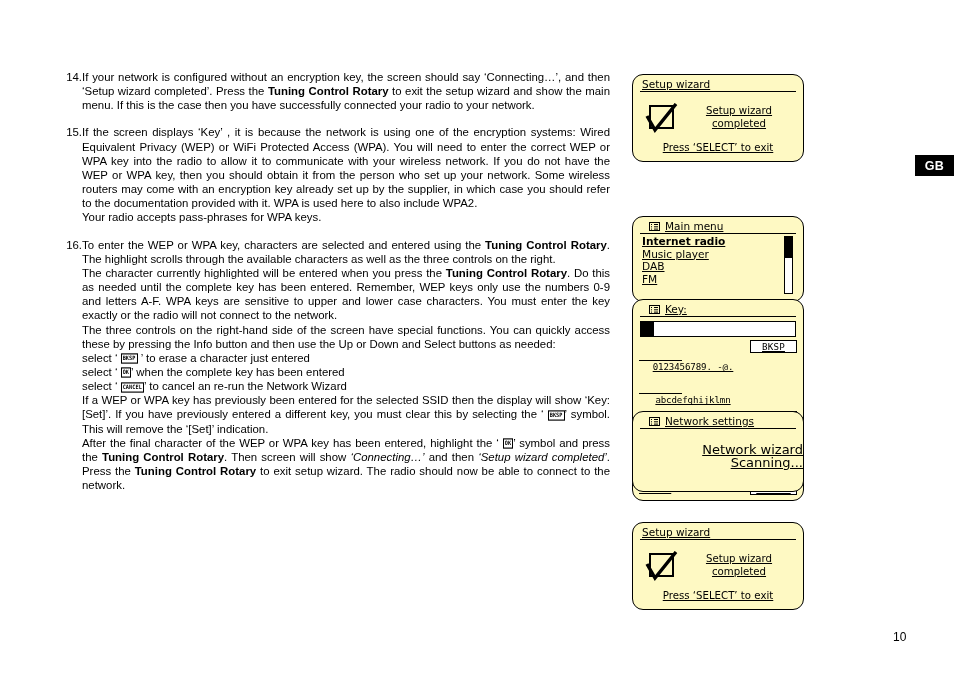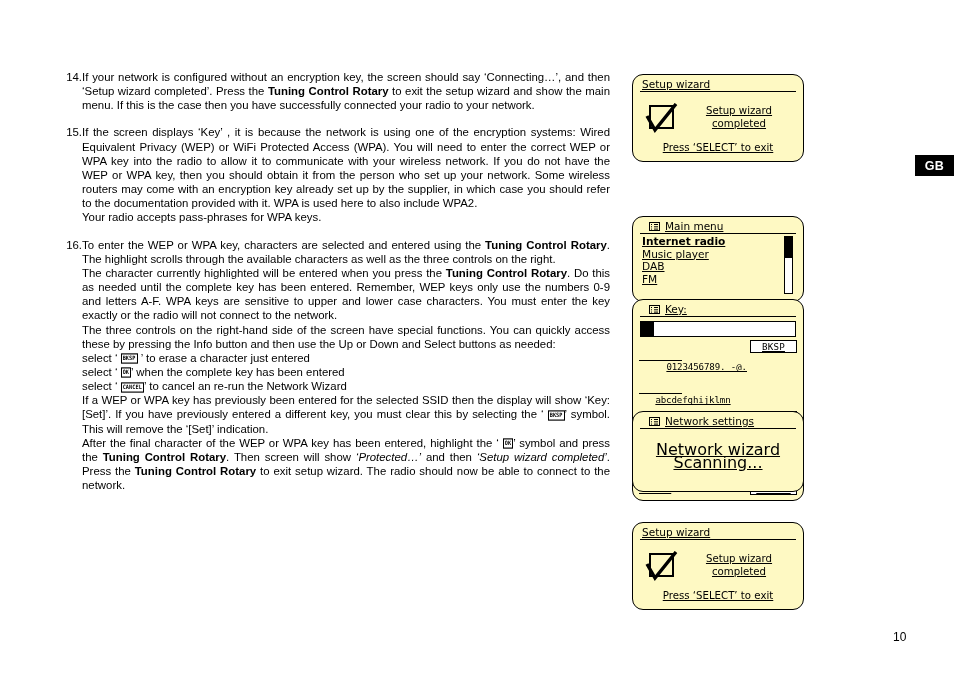--- a/index.html
+++ b/index.html
@@ -222,21 +222,21 @@
     align-items: stretch;
   }
   .char-grid {
     flex: 1 1 auto;
     font-family: "DejaVu Sans Mono", monospace;
     font-size: 9.1px;
     line-height: 11.1px;
     letter-spacing: -0.1px;
     white-space: pre;
   }
-  .char-grid div { text-align: right; }
+  .char-grid div { text-align: center; }
   .char-grid div.indent { text-align: center; }
   .key-buttons {
     flex: 0 0 auto;
     width: 47px;
     display: flex;
     flex-direction: column;
     justify-content: space-between;
   }
   .key-btn {
     border: 1.5px solid #000;
@@ -248,22 +248,22 @@
     box-sizing: border-box;
     letter-spacing: 0.2px;
     background: #fff;
   }
 
   
   .net-body {
     height: 62px;
     padding-top: 14px;
     box-sizing: border-box;
-    text-align: center;
-    font-size: 16px;
+    text-align: right;
+    font-size: 13px;
     line-height: 13px;
   }
 </style>
 </head>
 <body>
 
 <div id="text-column">
     <div class="para">
       <div class="num">14.</div>
       <div class="body">
@@ -280,21 +280,21 @@
     <div class="para">
       <div class="num">16.</div>
       <div class="body">
         <p>To enter the WEP or WPA key, characters are selected and entered using the <b>Tuning Control Rotary</b>. The highlight scrolls through the available characters as well as the three controls on the right.</p>
         <p>The character currently highlighted will be entered when you press the <b>Tuning Control Rotary</b>. Do this as needed until the complete key has been entered. Remember, WEP keys only use the numbers 0-9 and letters A-F. WPA keys are sensitive to upper and lower case characters. You must enter the key exactly or the radio will not connect to the network.</p>
         <p>The three controls on the right-hand side of the screen have special functions. You can quickly access these by pressing the Info button and then use the Up or Down and Select buttons as needed:</p>
         <p class="noj">select ‘ <span class="keysym">BKSP</span> ’ to erase a character just entered</p>
         <p class="noj">select ‘ <span class="keysym">OK</span>’ when the complete key has been entered</p>
         <p class="noj">select ‘ <span class="keysym">CANCEL</span>’ to cancel an re-run the Network Wizard</p>
         <p>If a WEP or WPA key has previously been entered for the selected SSID then the display will show ‘Key: [Set]’. If you have previously entered a different key, you must clear this by selecting the ‘ <span class="keysym">BKSP</span>’ symbol. This will remove the ‘[Set]’ indication.</p>
-        <p>After the final character of the WEP or WPA key has been entered, highlight the ‘ <span class="keysym">OK</span>’ symbol and press the <b>Tuning Control Rotary</b>. Then screen will show <i>‘Protected…’</i> and then <i>‘Setup wizard completed’</i>. Press the <b>Tuning Control Rotary</b> to exit setup wizard. The radio should now be able to connect to the network.</p>
+        <p>After the final character of the WEP or WPA key has been entered, highlight the ‘ <span class="keysym">OK</span>’ symbol and press the <b>Tuning Control Rotary</b>. Then screen will show <i>‘Connecting…’</i> and then <i>‘Setup wizard completed’</i>. Press the <b>Tuning Control Rotary</b> to exit setup wizard. The radio should now be able to connect to the network.</p>
       </div>
     </div>
   </div>
 
 <div id="gb-badge">GB</div>
 
 <div id="page-number">10</div>
 
 <div class="screen" style="top:74px;">
   <div class="scr-title no-icon">

